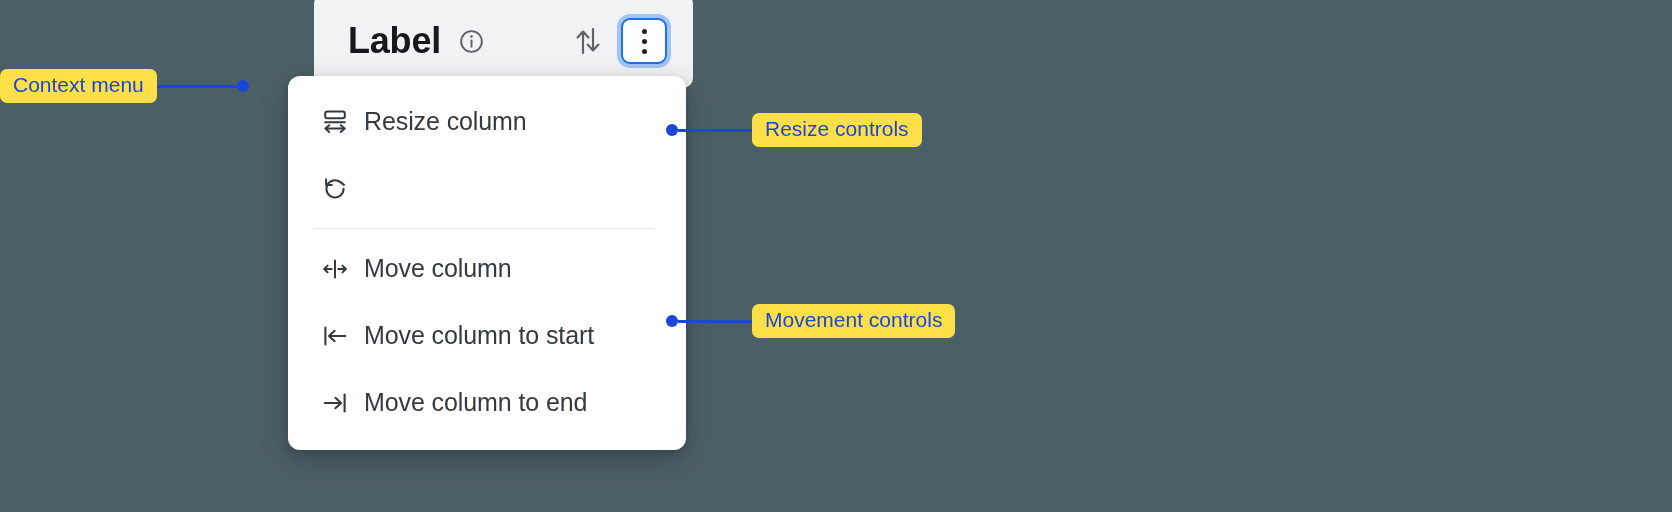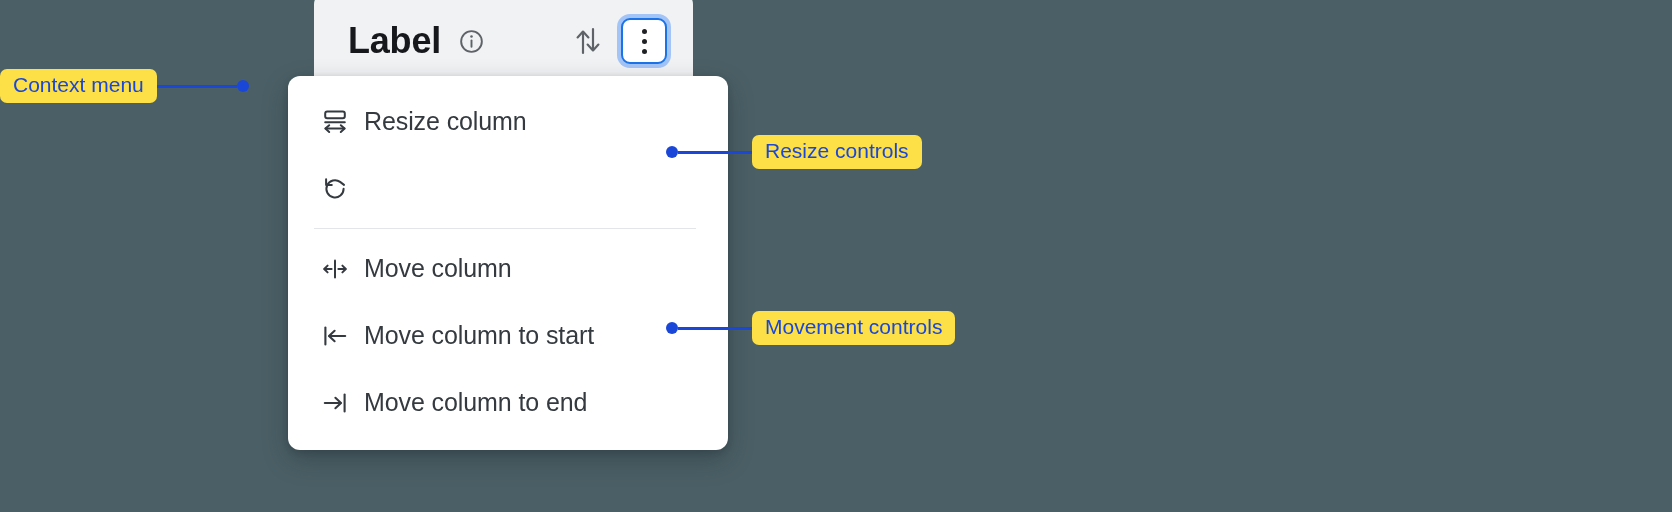--- a/index.html
+++ b/index.html
@@ -72,21 +72,21 @@
     height: 5px;
     border-radius: 50%;
     background: #202124;
   }
 
   
   .context-menu {
     position: absolute;
     left: 288px;
     top: 76px;
-    width: 440px;
+    width: 398px;
     background: #ffffff;
     border-radius: 12px;
     box-shadow: 0 10px 26px rgba(20,26,32,0.30), 0 2px 6px rgba(20,26,32,0.18);
     padding: 12px 8px 14px 0;
     box-sizing: border-box;
   }
   .menu-item {
     display: flex;
     align-items: center;
     height: 67px;
@@ -141,24 +141,24 @@
     border-radius: 50%;
     background: #1a47d8;
     flex: 0 0 12px;
   }
 
   
   #annotation-context-menu { left: 0px; top: 69px; }
   #annotation-context-menu .ann-line { width: 80px; }
 
   
-  #annotation-resize-controls { left: 666px; top: 135px; justify-content: center; }
+  #annotation-resize-controls { left: 666px; top: 113px; justify-content: center; }
   #annotation-resize-controls .ann-line { width: 74px; }
 
-  #annotation-movement-controls { left: 666px; top: 311px; }
+  #annotation-movement-controls { left: 666px; top: 304px; }
   #annotation-movement-controls .ann-line { width: 74px; }
 </style>
 </head>
 <body>
 
 <div class="stage">
 
   <div class="column-header">
     <span class="title">Label</span>
 

